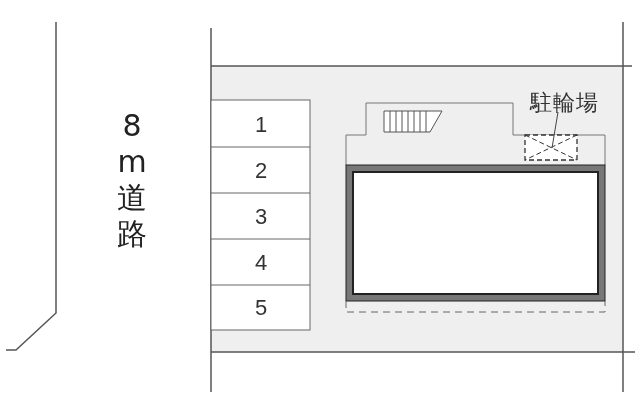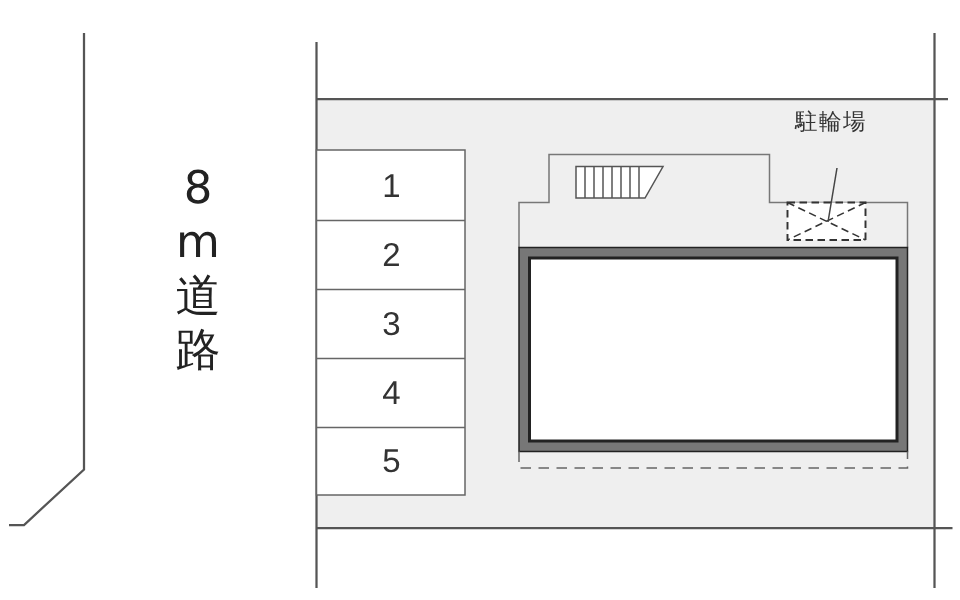--- a/index.html
+++ b/index.html
@@ -1,21 +1,21 @@
 <!DOCTYPE html>
 <html><head>
 <meta charset="utf-8">
 <style>
   html, body { margin:0; padding:0; background:#ffffff; }
   body { width:640px; height:400px; position:relative; overflow:hidden; font-family:"DejaVu Sans", sans-serif; }
   svg { position:absolute; left:0; top:0; }
   .road-label { position:absolute; left:112px; top:108px; width:40px; text-align:center; font-size:30px; line-height:36px; color:#222; }
   .road-label span { display:block; }
   .space-num { font-family:"Liberation Sans", sans-serif; font-size:22px; fill:#333; text-anchor:middle; dominant-baseline:central; }
-  .bike-label { position:absolute; left:530px; top:72px; font-size:15px; color:#333; letter-spacing:1px; }
+  .bike-label { position:absolute; left:530px; top:88px; font-size:22px; color:#333; letter-spacing:1px; }
 </style>
 </head>
 <body>
 
 <svg width="640" height="400" viewBox="0 0 640 400">
 
   <rect x="211" y="66" width="412" height="286" fill="#efefef"></rect>
 
   <line x1="211" y1="28" x2="211" y2="392" stroke="#555" stroke-width="1.5"></line>
   <line x1="623" y1="22" x2="623" y2="392" stroke="#555" stroke-width="1.5"></line>

